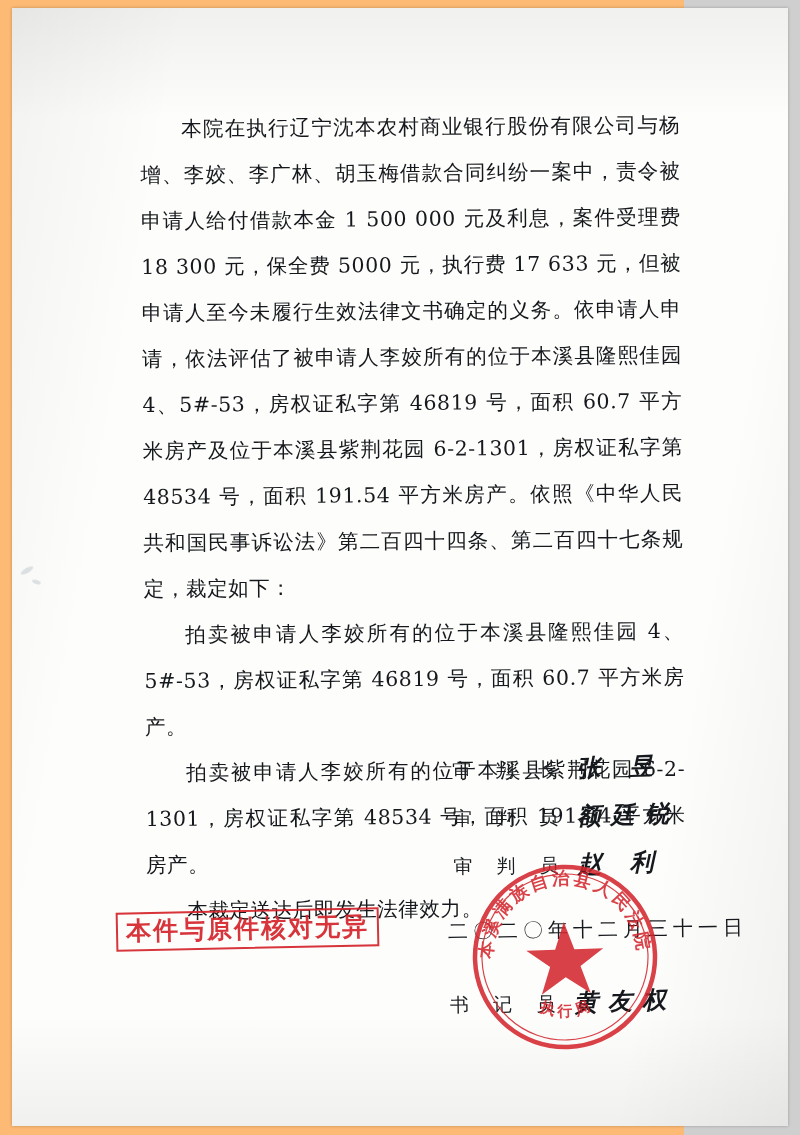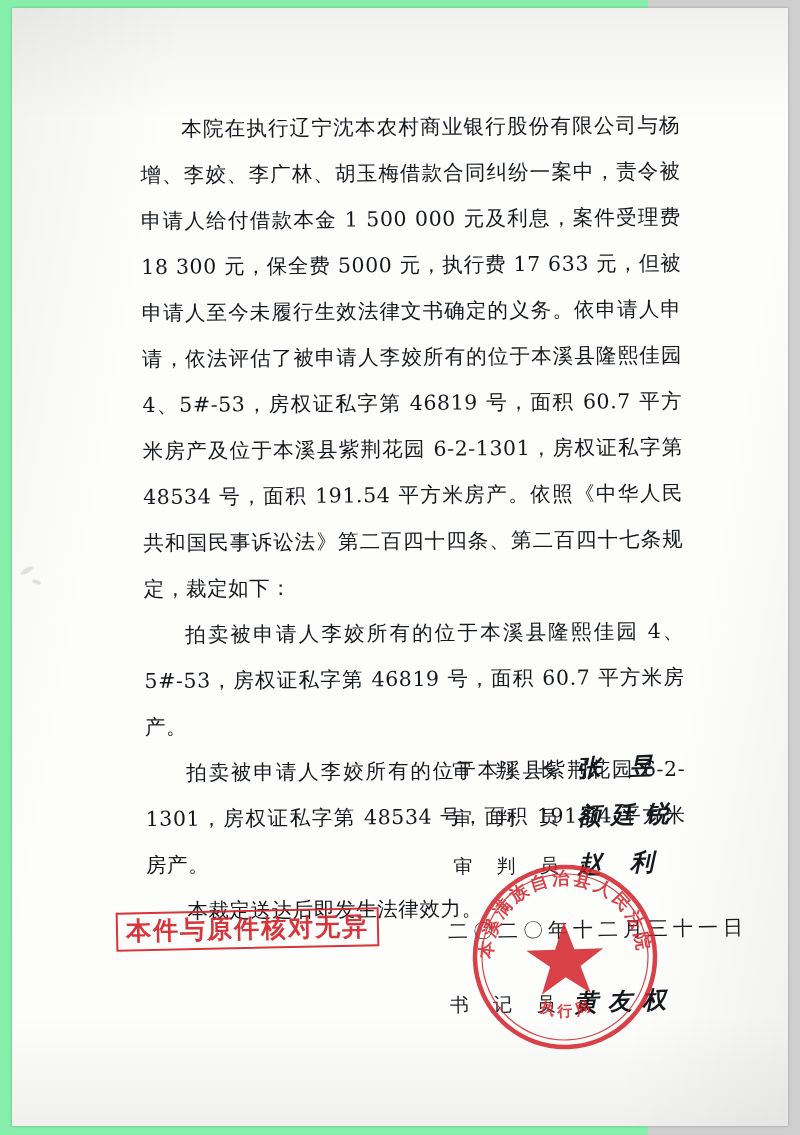--- a/index.html
+++ b/index.html
@@ -10,21 +10,22 @@
   body {
     width: 800px;
     height: 1135px;
     overflow: hidden;
     font-family: "DejaVu Serif", "Liberation Serif", serif;
   }
   #page {
     position: relative;
     width: 648px;
     height: 1135px;
-    background: #86efac;
+    background: #fdba74;
+    padding-left: 36px;
   }
   
   #sheet {
     position: absolute;
     left: 12px;
     top: 8px;
     width: 776px;
     height: 1118px;
     background: #fdfdfb;
     box-shadow: 0 0 3px rgba(0,0,0,0.25);

